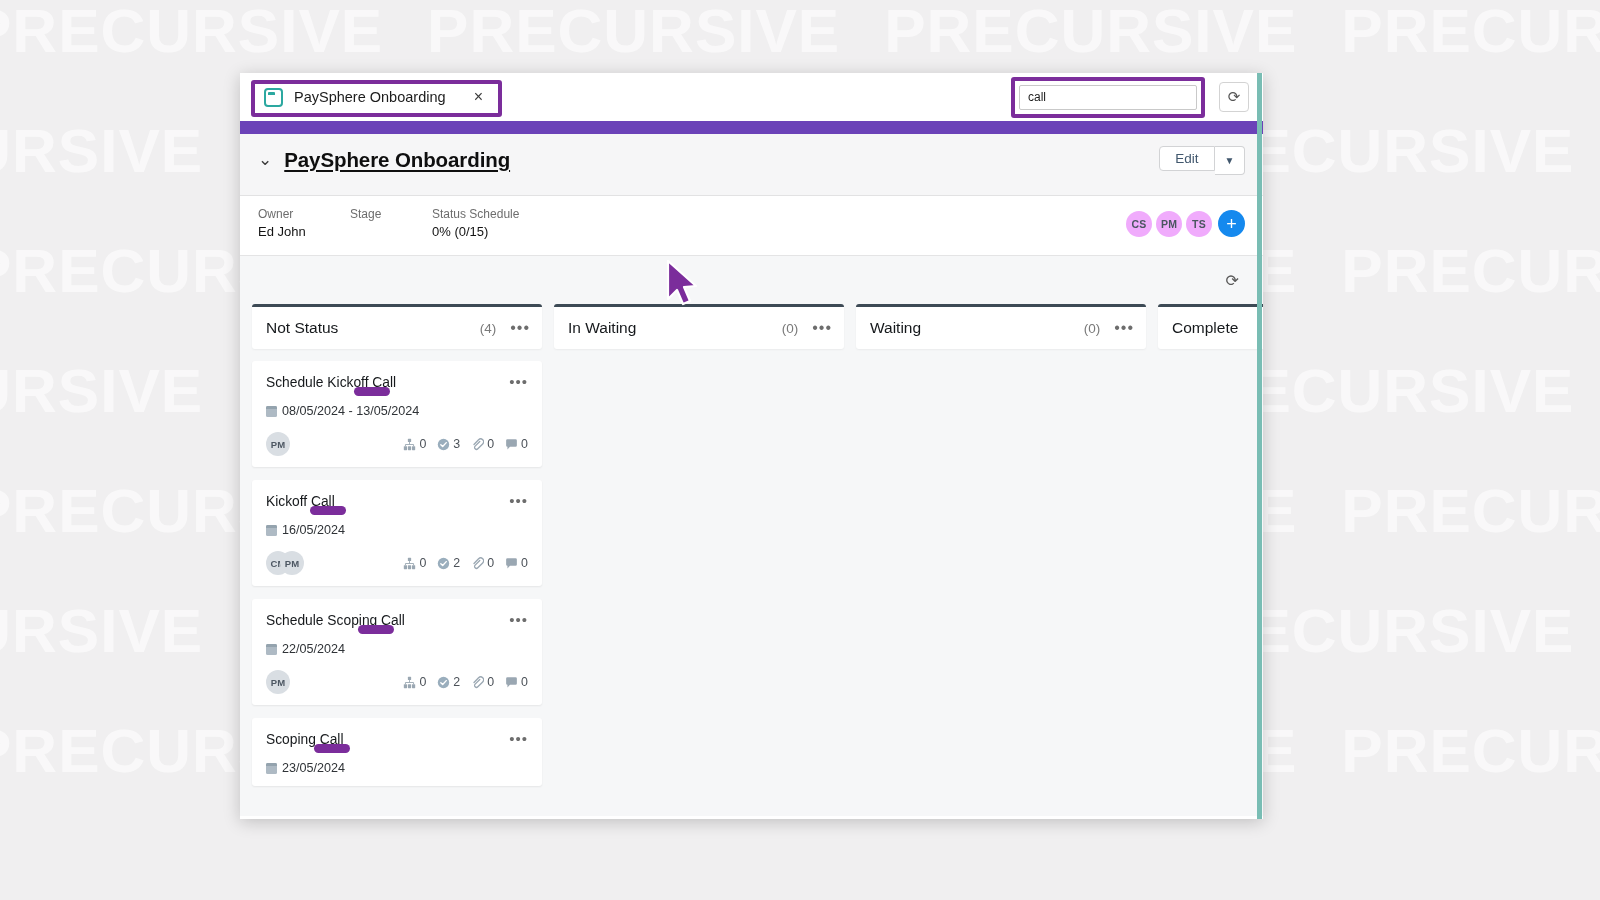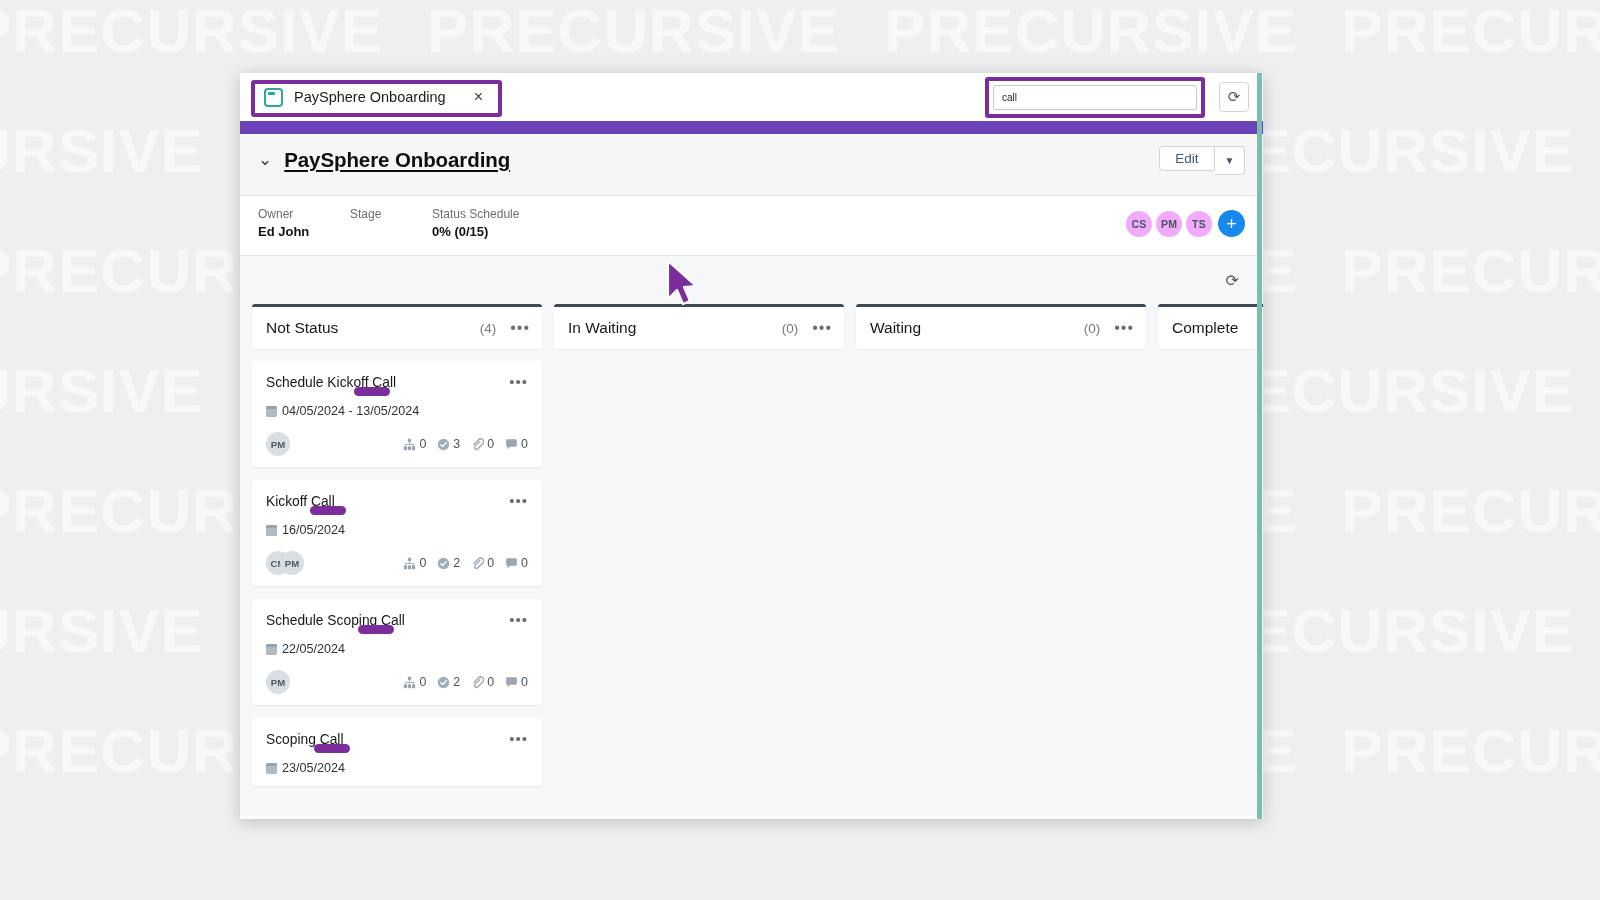--- a/index.html
+++ b/index.html
@@ -121,26 +121,26 @@
     gap: 14px;
     position: relative;
   }
   #search-wrap {
     position: relative;
     padding: 4px;
     border: 4px solid #7b2d9b;
     border-radius: 3px;
   }
   #search-input {
-    width: 204px;
+    width: 178px;
     height: 25px;
     border: 1px solid #c9c9c9;
     border-radius: 2px;
     padding: 0 8px;
-    font-size: 10px;
+    font-size: 12px;
     font-family: "Liberation Sans", sans-serif;
     color: #1c1c1c;
     outline: none;
     background: #fff;
   }
   #tabbar-refresh-button {
     width: 30px; height: 30px;
     border: 1px solid #d3d3d3;
     border-radius: 4px;
     background: #fff;
@@ -232,21 +232,21 @@
   }
   .meta-field { margin-right: 0; }
   .meta-label {
     font-size: 12px;
     color: #6d6d6d;
     line-height: 15px;
   }
   .meta-value {
     font-size: 13px;
     color: #131313;
-    font-weight: 700;
+    font-weight: 400;
     line-height: 17px;
     margin-top: 1px;
   }
   #meta-owner { width: 92px; }
   #meta-stage { width: 82px; }
   #meta-status { width: 160px; }
 
   #avatar-group {
     position: absolute;
     right: 18px;
@@ -566,21 +566,21 @@
             <span class="column-menu-icon">•••</span>
           </div>
           <div class="column-cards">
             <div class="task-card">
               <div class="card-title-row">
                 <div class="card-title">Schedule Kickoff Call<span class="hl-mark" style="left: 88px; width: 36px;"></span></div>
                 <span class="card-menu-icon">•••</span>
               </div>
               <div class="card-date-row">
                 <span class="cal-icon"></span>
-                <span class="card-date">04/05/2024 - 13/05/2024</span>
+                <span class="card-date">08/05/2024 - 13/05/2024</span>
               </div>
               <div class="card-footer">
                 <div class="card-avatars">
                   <div class="card-avatar">PM</div>
                 </div>
                 <div class="card-stats">
                   <span class="stat">
                     <svg class="stat-ico" viewBox="0 0 16 16">
                       <rect x="6" y="1" width="4" height="4" rx="0.7" fill="#9aa7b2"></rect>
                       <rect x="1" y="10" width="4" height="5" rx="0.7" fill="#9aa7b2"></rect>

